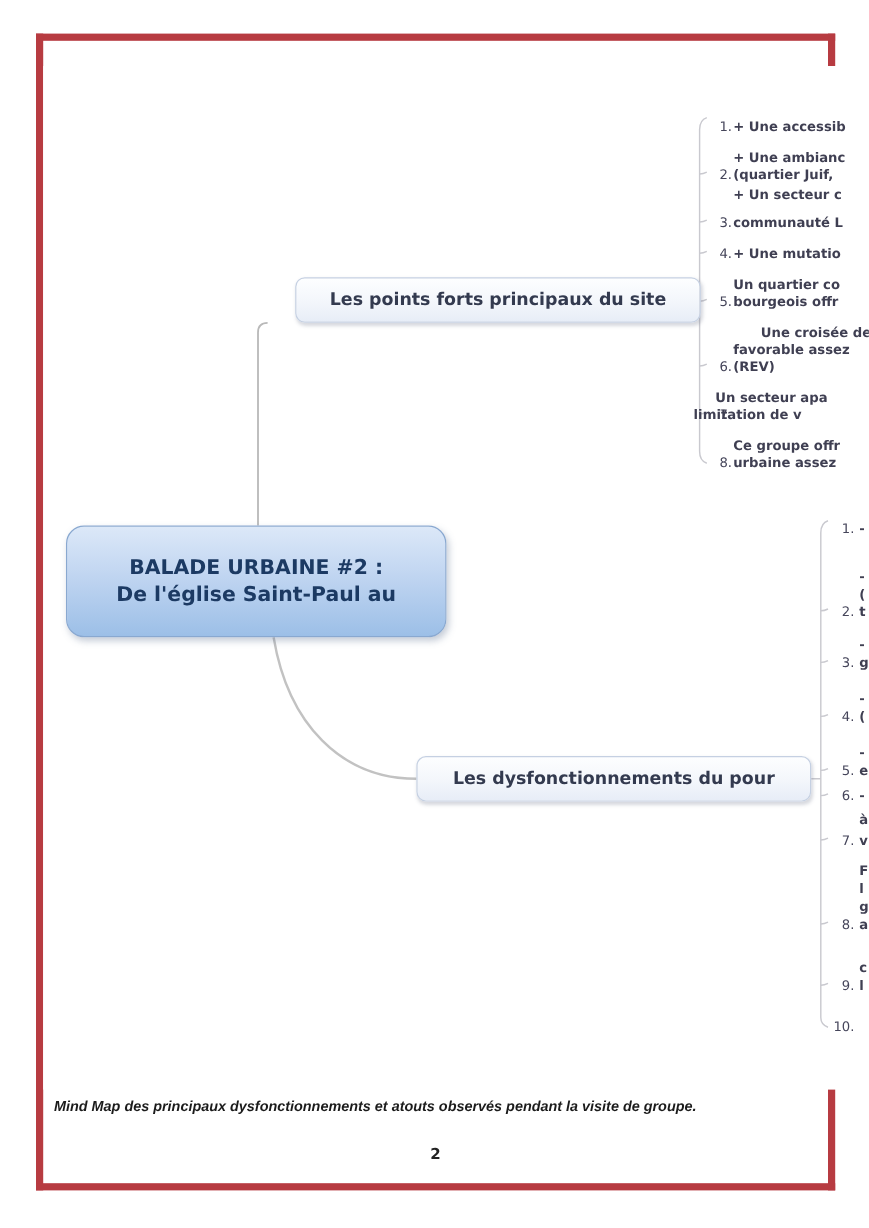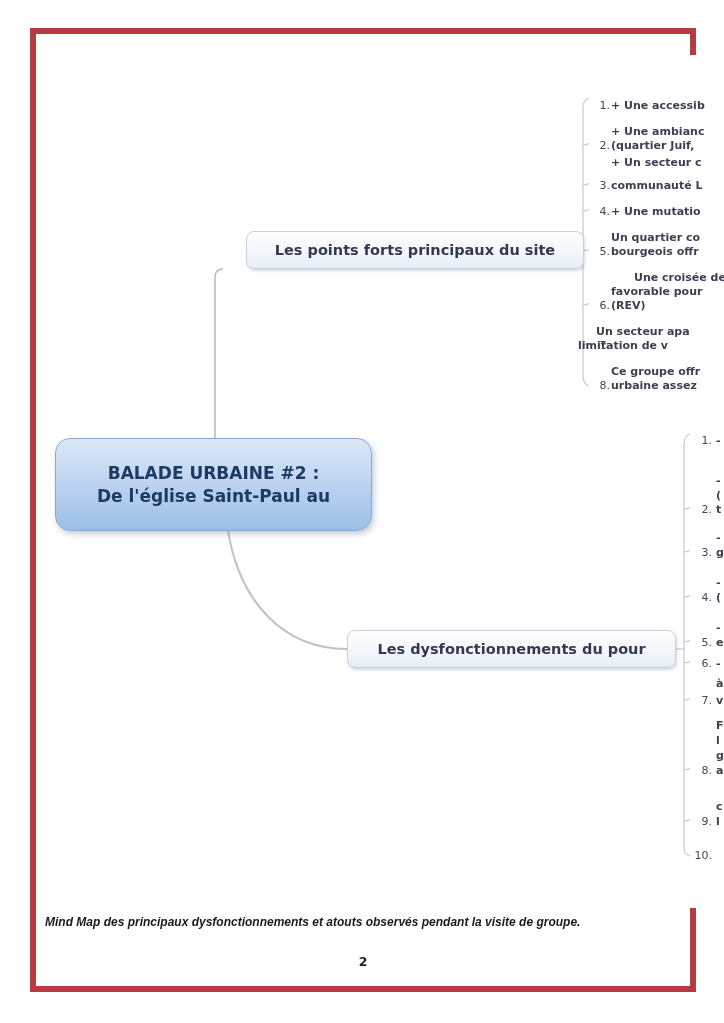--- a/index.html
+++ b/index.html
@@ -136,21 +136,21 @@
         <span class="mm-txt" style="left: 575px;">Un quartier co</span>
       </div>
       <div class="mm-line" style="top: 190px;">
         <span class="mm-num" style="left: 540px;">5.</span>
         <span class="mm-txt" style="left: 575px;">bourgeois offr</span>
       </div>
       <div class="mm-line" style="top: 216px;">
         <span class="mm-txt" style="left: 598px;">Une croisée de</span>
       </div>
       <div class="mm-line" style="top: 230px;">
-        <span class="mm-txt" style="left: 575px;">favorable pour</span>
+        <span class="mm-txt" style="left: 575px;">favorable assez</span>
       </div>
       <div class="mm-line" style="top: 244px;">
         <span class="mm-num" style="left: 540px;">6.</span>
         <span class="mm-txt" style="left: 575px;">(REV)</span>
       </div>
       <div class="mm-line" style="top: 270px;">
         <span class="mm-txt" style="left: 560px;">Un secteur apa</span>
       </div>
       <div class="mm-line" style="top: 284px;">
         <span class="mm-num" style="left: 540px;">7.</span>

